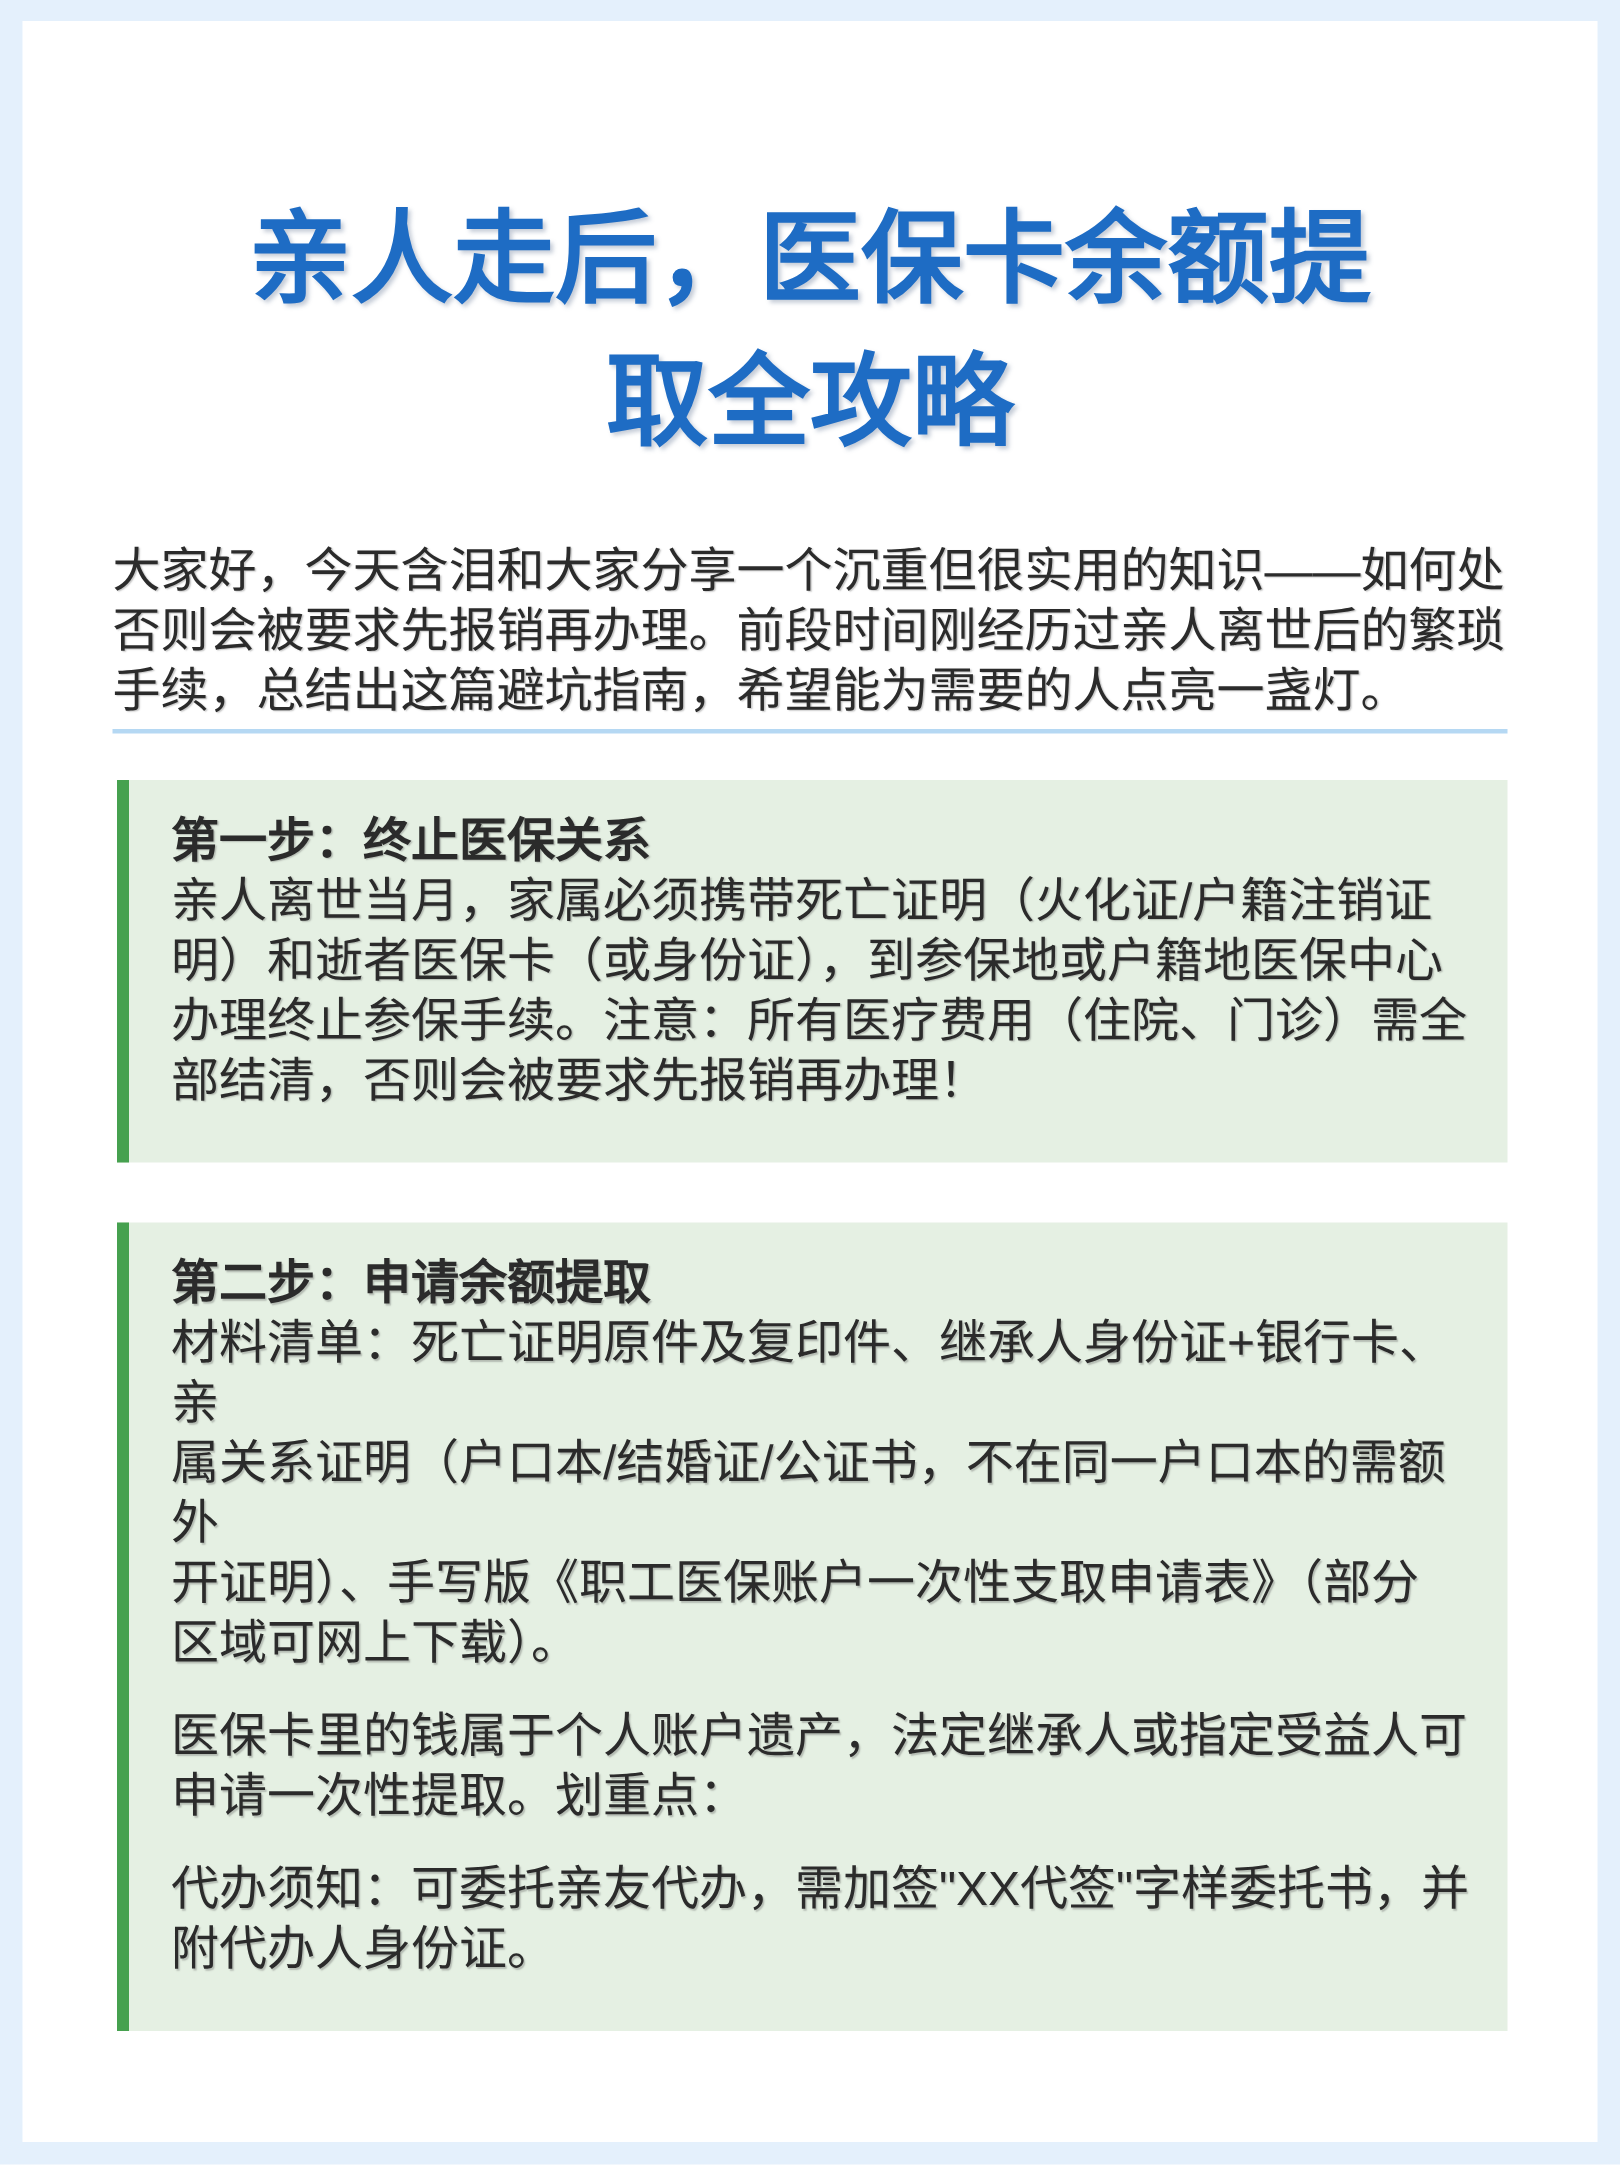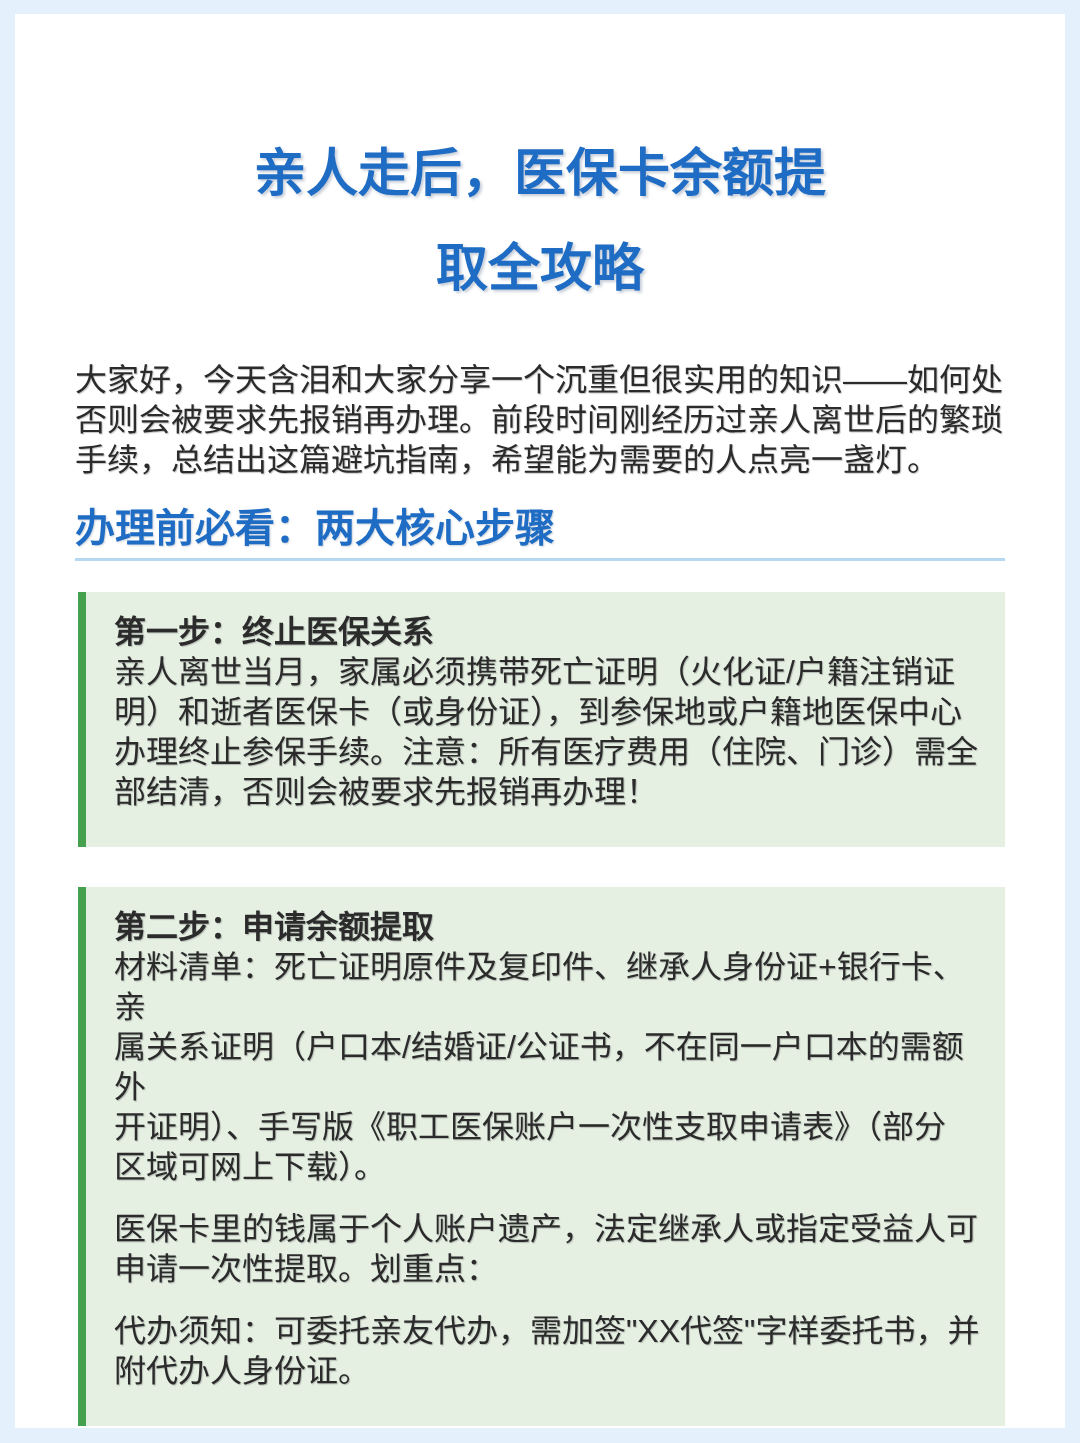--- a/index.html
+++ b/index.html
@@ -22,21 +22,21 @@
     background: #ffffff;
     width: 1050px;
     height: 1414px;
     padding: 0 60px;
     overflow: hidden;
   }
   .title {
     margin-top: 112px;
     text-align: center;
     color: var(--accent-blue);
-    font-size: 52px;
+    font-size: 68px;
     line-height: 95px;
     font-weight: 900;
     letter-spacing: 0px;
     white-space: pre-line;
     text-shadow: 2px 2px 3px rgba(90, 110, 140, 0.35);
   }
   .intro {
     margin-top: 44px;
     width: 930px;
     color: var(--text-dark);
@@ -89,21 +89,20 @@
 
 <div class="page">
 
   <h1 class="title">亲人走后，医保卡余额提
 取全攻略</h1>
 
   <p class="intro">大家好，今天含泪和大家分享一个沉重但很实用的知识——如何处
 否则会被要求先报销再办理。前段时间刚经历过亲人离世后的繁琐
 手续，总结出这篇避坑指南，希望能为需要的人点亮一盏灯。</p>
 
-  <h2 class="section-header">办理前必看：两大核心步骤</h2>
 
   <div class="divider"></div>
 
   <section class="step-card">
     <h3>第一步：终止医保关系</h3>
     <p>亲人离世当月，家属必须携带死亡证明（火化证/户籍注销证
 明）和逝者医保卡（或身份证），到参保地或户籍地医保中心
 办理终止参保手续。注意：所有医疗费用（住院、门诊）需全
 部结清，否则会被要求先报销再办理！</p>
   </section>

